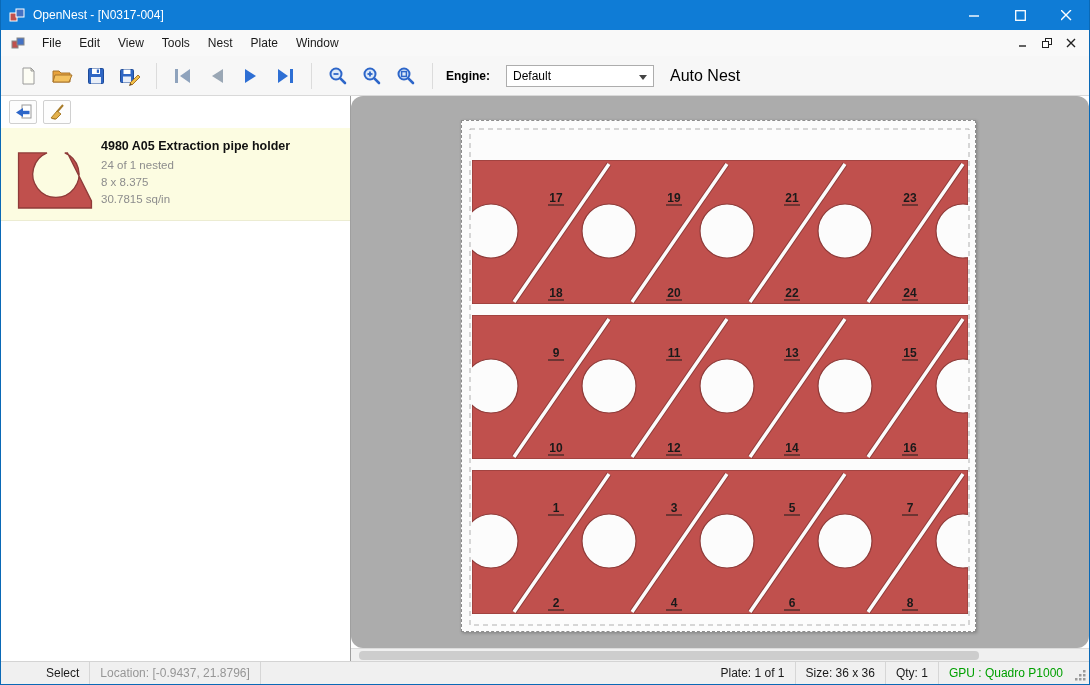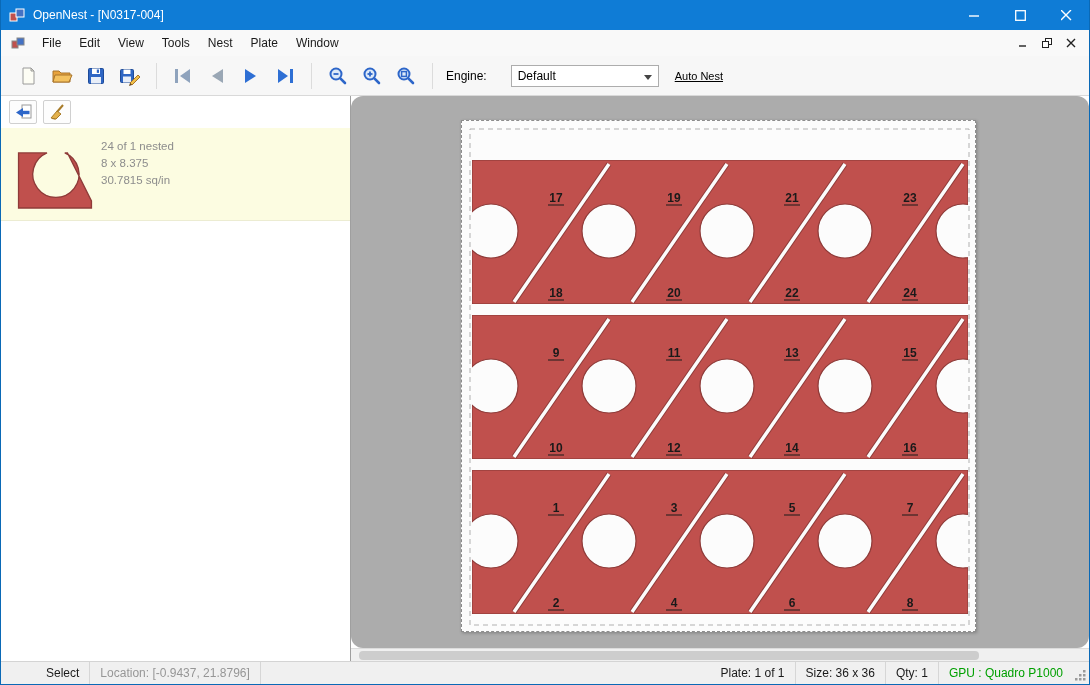--- a/index.html
+++ b/index.html
@@ -21,26 +21,26 @@
   .menubar .mdi-ic{ margin:0 8px 0 10px; display:flex; }
   .menu-item{ padding:4px 9px; cursor:default; }
   .mdi-controls{ margin-left:auto; display:flex; align-items:center; padding-right:6px; }
   .mdi-btn{ width:24px; height:20px; display:flex; align-items:center; justify-content:center; }
 
   
   .toolbar{ position:absolute; left:0; top:56px; width:100%; height:40px; background:#f7f7f7;
             border-bottom:1px solid #d9d9d9; display:flex; align-items:center; padding-left:10px; }
   .t-btn{ width:34px; height:32px; display:flex; align-items:center; justify-content:center; border-radius:3px; }
   .sep{ width:1px; height:26px; background:#dcdcdc; margin:0 9px; }
-  .engine-label{ font-weight:normal; font-size:12px; margin:0 24px 0 4px; }
+  .engine-label{ font-weight:bold; font-size:12px; margin:0 16px 0 4px; }
   .combo{ width:148px; height:22px; background:#fff; border:1px solid #adadad; display:flex;
           align-items:center; font-size:12px; padding-left:6px; position:relative; }
   .combo .caret{ position:absolute; right:6px; top:9px; width:0; height:0;
                  border-left:4px solid transparent; border-right:4px solid transparent; border-top:5px solid #444; }
-  .autonest{ font-size:11px; margin-left:16px;text-decoration:underline; }
+  .autonest{ font-size:16px; margin-left:16px; }
 
   
   .content{ position:absolute; left:0; top:96px; width:100%; height:565px; display:flex; }
   .sidebar{ width:350px; height:100%; background:#fff; border-right:1px solid #9f9f9f;
             display:flex; flex-direction:column; }
   .tabs{ height:26px; background:#f2f2f2; display:flex; border-bottom:1px solid #b5b5b5; font-size:12px; }
   .tab{ width:102px; display:flex; align-items:center; justify-content:center; border-right:1px solid #c5c5c5;
         color:#333; background:#efefef; cursor:default; }
   .tab.active{ background:#fff; border-bottom:1px solid #fff; margin-bottom:-1px; border-left:1px solid #b5b5b5; color:#000; }
   .panel-toolbar{ height:32px; display:flex; align-items:center; gap:6px; padding-left:8px; background:#fff; }
@@ -246,20 +246,21 @@
           </span>
       </div>
 
       <div class="drawing-item">
         <span class="thumb">
           <svg width="80" height="72" viewBox="0 0 90 80">
             <path d="M4,14 L36,14 A26,26 0 1 0 56,14 L59,14 L86,68 L86,76 L4,76 Z" fill="#c0504d" stroke="#8e3b39" stroke-width="1.5"></path>
           </svg>
         </span>
         <div class="d-text">
+          <div class="d-title">4980 A05 Extraction pipe holder</div>
           <div class="d-sub">24 of 1 nested</div>
           <div class="d-sub">8 x 8.375</div>
           <div class="d-sub">30.7815 sq/in</div>
         </div>
       </div>
     </div>
 
     <div class="canvas-col">
       <div class="canvas">
         <div class="plate">

